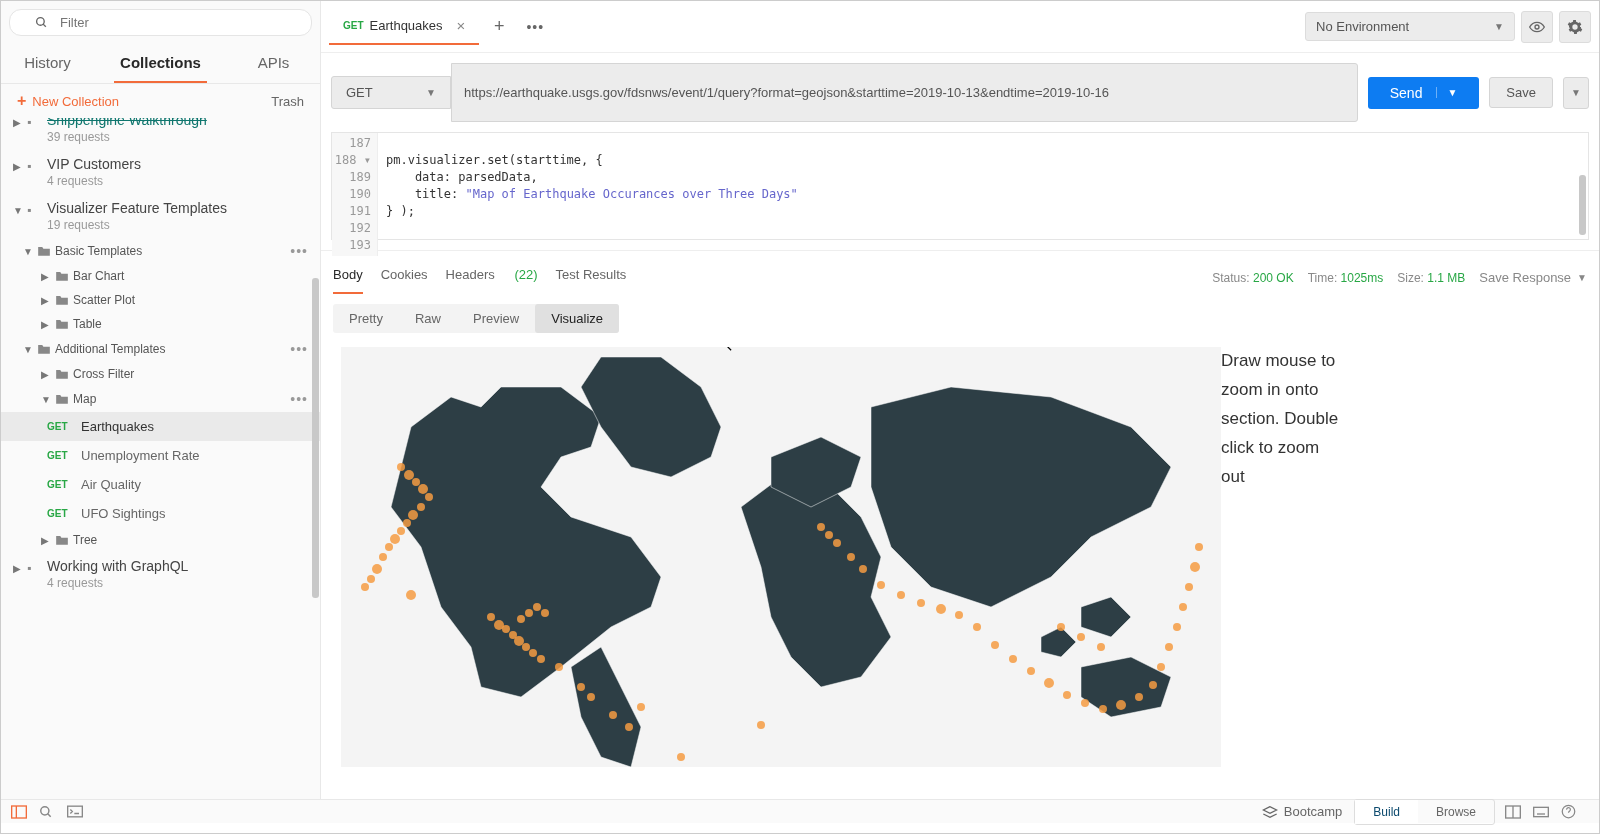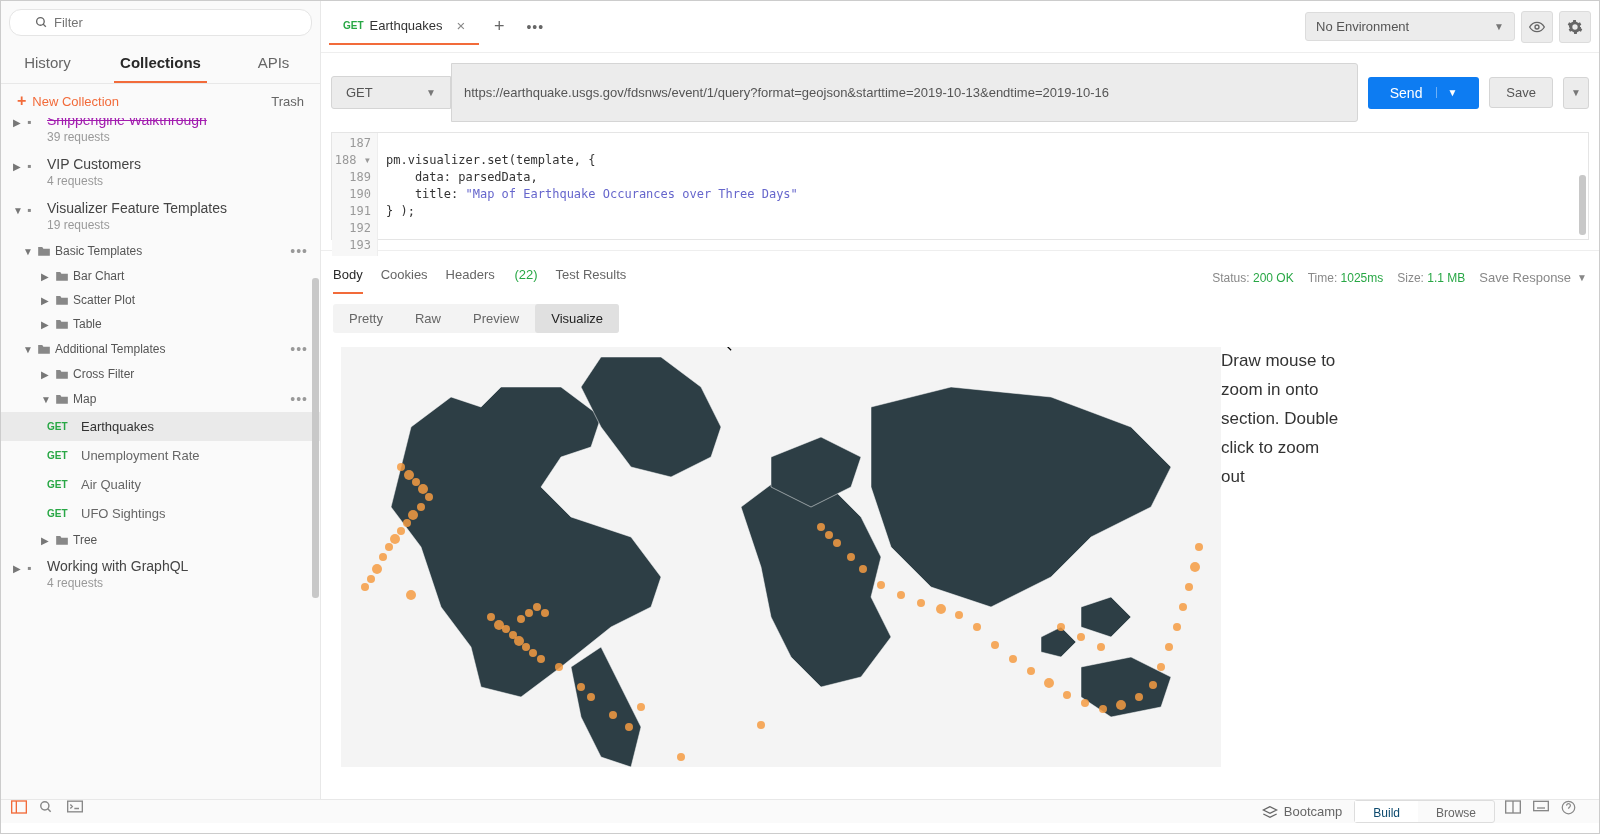--- a/index.html
+++ b/index.html
@@ -1,20 +1,20 @@
 <!DOCTYPE html>
 <html><head>
 <meta charset="utf-8">
 <style>
 * { box-sizing: border-box; margin: 0; padding: 0; }
 body { font-family: -apple-system, BlinkMacSystemFont, "Segoe UI", Helvetica, Arial, sans-serif; font-size: 12px; color: #333; background: #fff; width: 1600px; height: 834px; overflow: hidden; border: 1px solid #ccc; }
 .app { display: flex; height: 798px; }
 .sidebar { width: 320px; border-right: 1px solid #e8e8e8; display: flex; flex-direction: column; background: #fafafa; }
 .sb-top { padding: 8px; }
-.filter-box { display: flex; align-items: center; background: #fff; border: 1px solid #e5e5e5; border-radius: 12px; padding: 5px 25px; }
+.filter-box { display: flex; align-items: center; background: #fff; border: 1px solid #e5e5e5; border-radius: 12px; padding: 5px 25px; gap: 6px; }
 .filter-box input { border: none; outline: none; flex: 1; background: transparent; font-size: 13px; color: #666; }
 .filter-box .mag { margin-right: 6px; color: #666; }
 .sb-tabs { display: flex; border-bottom: 1px solid #e8e8e8; gap: 20px; }
 .sb-tab { flex: 1; text-align: center; padding: 10px 0; font-size: 15px; color: #666; cursor: pointer; }
 .sb-tab.active { color: #282828; font-weight: 600; border-bottom: 2px solid #f26b3a; }
 .sb-actions { display: flex; justify-content: space-between; align-items: center; padding: 8px 16px; font-size: 13px; }
 .new-coll { color: #f26b3a; display: flex; align-items: center; cursor: pointer; }
 .new-coll .plus { margin-right: 6px; font-size: 16px; font-weight: bold; }
 .trash { color: #666; cursor: pointer; }
 .sb-tree { flex: 1; overflow-y: auto; position: relative; }
@@ -81,21 +81,21 @@
 .vtab.active { background: #e0e0e0; color: #222; border-radius: 3px; }
 .viz-area { flex: 1; display: flex; padding: 10px 20px; overflow: hidden; }
 .map-box { width: 880px; height: 420px; background: #f4f4f4; position: relative; overflow: hidden; }
 .map-box svg { width: 100%; height: 100%; }
 .land { fill: #2d3e45; stroke: #fff; stroke-width: 0.5; }
 .eq { fill: #f59b42; opacity: 0.85; }
 .viz-hint { font-size: 17px; color: #333; line-height: 1.7; max-width: 120px; }
 .cursor { position: absolute; font-size: 15px; color: #000; }
 .side-panel { width: 200px; padding: 10px 16px; }
 .side-link { color: #f26b3a; font-size: 12px; margin-bottom: 18px; cursor: pointer; }
-.footer { height: 24px; border-top: 1px solid #e8e8e8; display: flex; padding: 0 10px; background: #fafafa; }
+.footer { height: 24px; border-top: 1px solid #e8e8e8; display: flex; align-items: center; padding: 0 10px; background: #fafafa; }
 .footer .ficon { width: 28px; text-align: center; color: #888; cursor: pointer; }
 .footer .ficon.act { color: #f26b3a; }
 .footer .spacer { flex: 1; }
 .footer .bootcamp { color: #666; font-size: 13px; display: flex; align-items: center; gap: 6px; cursor: pointer; margin-right: 12px; }
 .footer .toggle { display: flex; border: 1px solid #ddd; border-radius: 3px; margin-right: 10px; }
 .footer .toggle span { padding: 5px 18px; font-size: 12px; cursor: pointer; color: #666; }
 .footer .toggle span.act { background: #fff; color: #0c4a6e; }
 svg { display: block; }
 </style>
 </head>
@@ -125,21 +125,21 @@
         <span class="plus">+</span>
         <span>New Collection</span>
       </div>
       <div class="trash">Trash</div>
     </div>
     <div class="sb-tree">
       <div class="coll-item" style="margin-top:-12px;">
         <span class="caret">▶</span>
         <span class="ic">▪</span>
         <div class="body">
-          <div class="name" style="text-decoration:line-through;color:#a21caf">Shippengine Walkthrough</div>
+          <div class="name" style="text-decoration:line-through;color:#0f766e">Shippengine Walkthrough</div>
           <div class="sub">39 requests</div>
         </div>
       </div>
       <div class="coll-item">
         <span class="caret">▶</span>
         <span class="ic">▪</span>
         <div class="body">
           <div class="name">VIP Customers</div>
           <div class="sub">4 requests</div>
         </div>
@@ -310,21 +310,21 @@
           <div class="code-gutter">
             <div>187</div>
             <div><span>188</span> ▾</div>
             <div>189</div>
             <div>190</div>
             <div>191</div>
             <div>192</div>
             <div>193</div>
           </div>
           <div class="code-body"><span></span>
-<span class="kw">pm.visualizer.set(template, {</span>
+<span class="kw">pm.visualizer.set(starttime, {</span>
 <span>    data: parsedData,</span>
 <span>    title: </span><span class="str">"Map of Earthquake Occurances over Three Days"</span>
 <span>} );</span>
 <span></span>
 <span></span></div>
           <div class="code-scroll"></div>
         </div>
 
         <div class="resp-hdr">
           <div class="resp-tabs">

